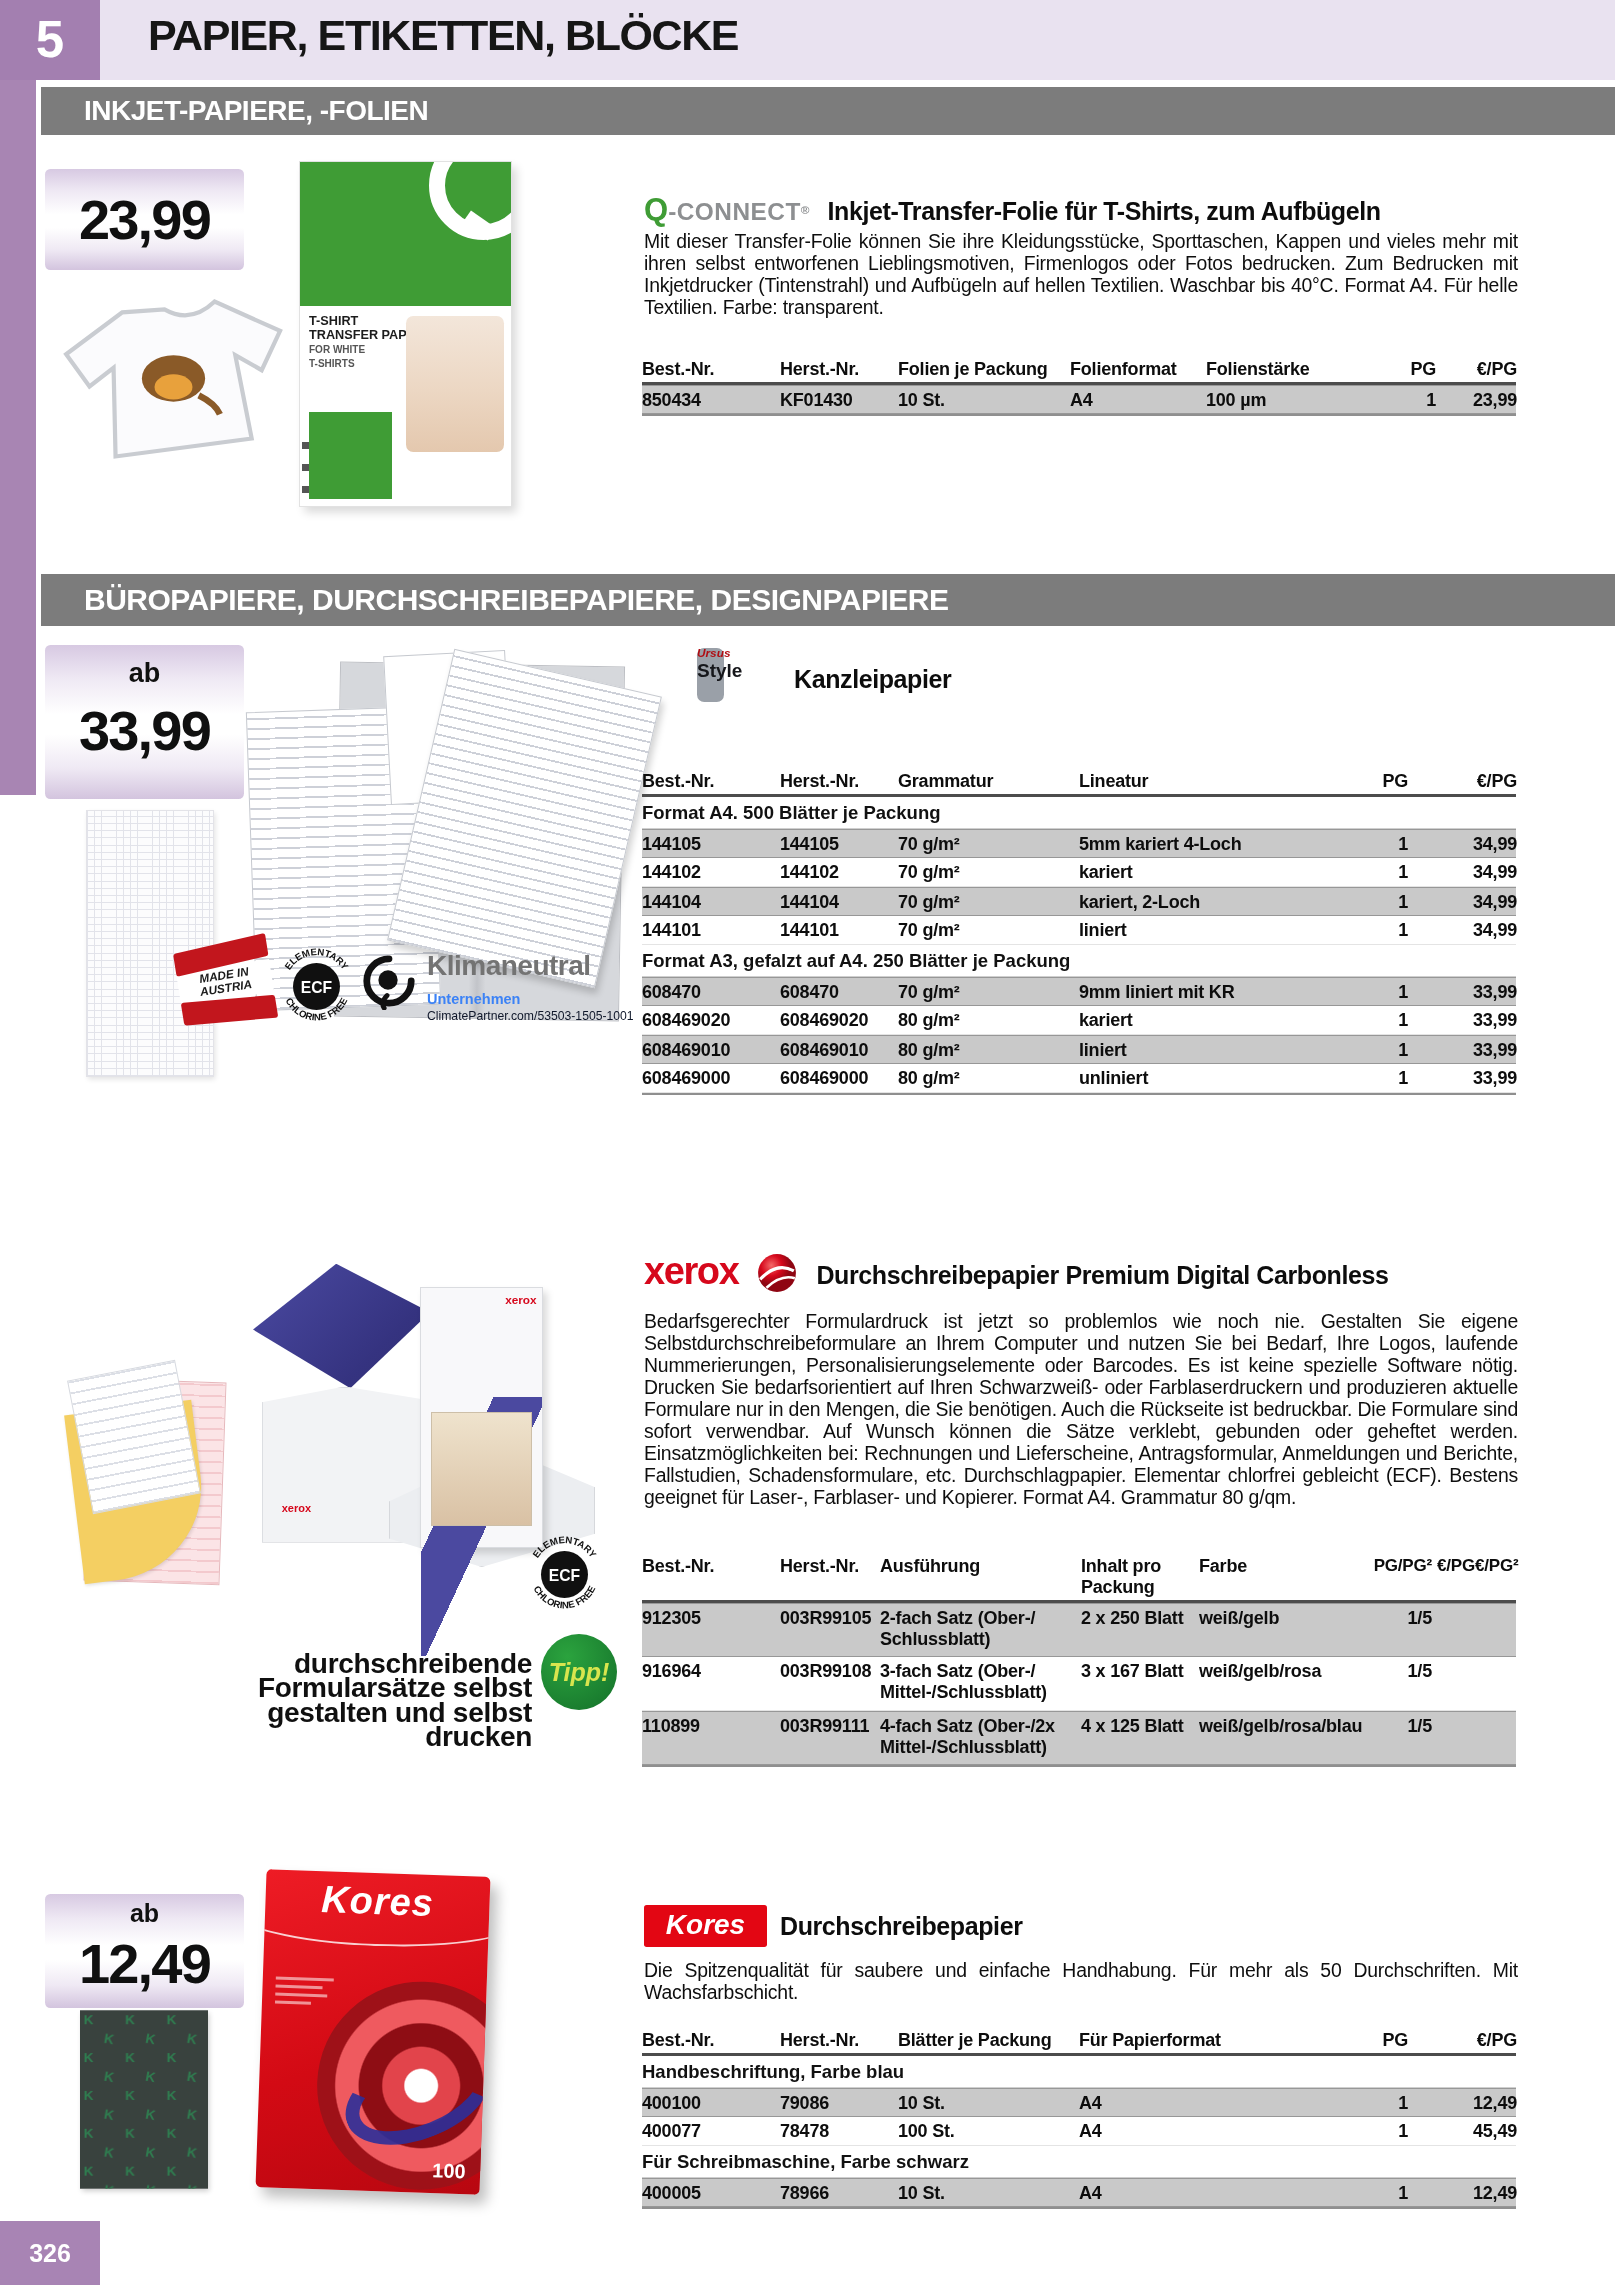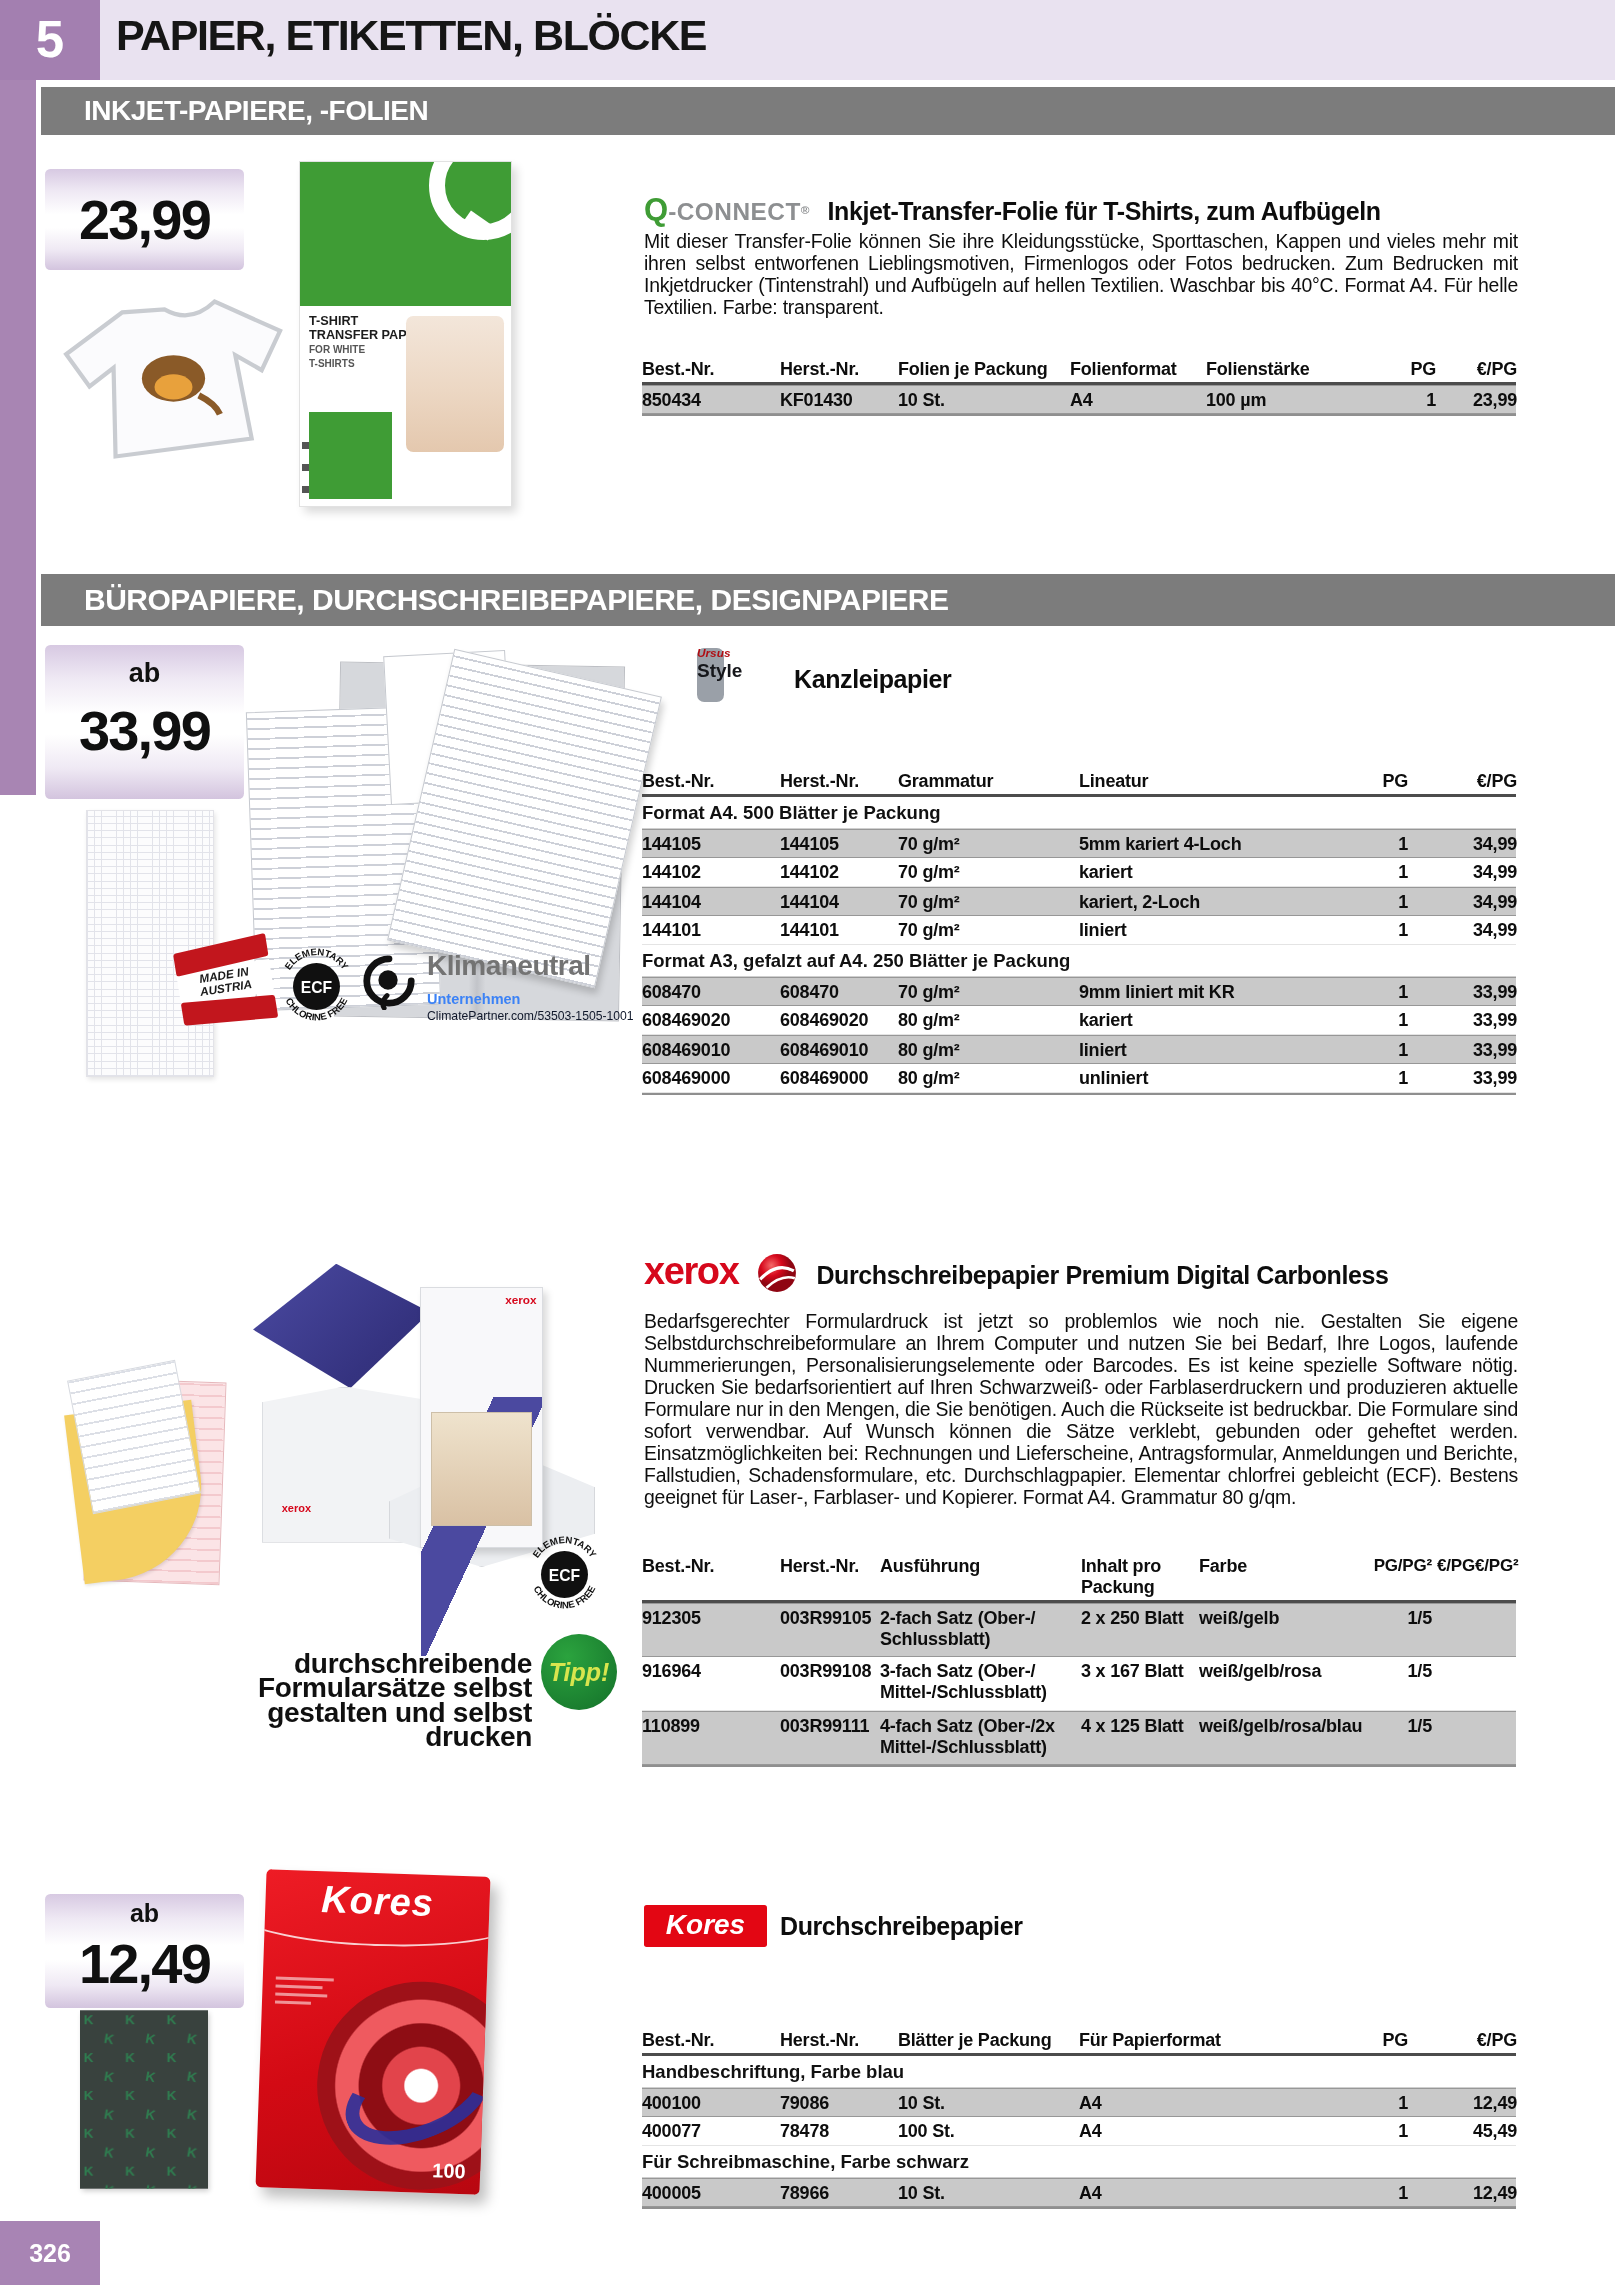--- a/index.html
+++ b/index.html
@@ -5,21 +5,21 @@
   *{margin:0;padding:0;box-sizing:border-box}
   html,body{background:#fff}
   body{font-family:"Liberation Sans", sans-serif;color:#111}
   .page{position:relative;width:1616px;height:2285px;background:#fff;overflow:hidden}
   .abs{position:absolute}
 
   
   .top-band{left:0;top:0;width:1616px;height:80px;background:#e9e2f0}
   .chapter-box{left:0;top:0;width:100px;height:80px;background:#a37fb0;color:#fff;
     font-size:51px;font-weight:800;text-align:center;line-height:80px}
-  .page-title{left:116px;top:11px;font-size:43px;font-weight:800;letter-spacing:-1.4px;color:#161616}
+  .page-title{left:148px;top:11px;font-size:43px;font-weight:800;letter-spacing:-1.4px;color:#161616}
   .left-strip{left:0;top:80px;width:36px;height:715px;background:#a885b3}
   .section-bar{background:#7c7c7c;color:#fff;font-weight:800;letter-spacing:-0.5px}
   .bar1{left:41px;top:87px;width:1575px;height:48px;font-size:28px;line-height:48px;padding-left:43px}
   .bar2{left:41px;top:574px;width:1575px;height:52px;font-size:30px;line-height:52px;padding-left:43px}
   .pagenum-box{left:0;top:2221px;width:100px;height:64px;background:#a884b4;color:#fff;
     font-size:25px;font-weight:800;text-align:center;line-height:64px}
 
   
   .price-badge{width:199px;border-radius:5.4px;text-align:center;
     background:linear-gradient(180deg,#d7c9e2 0%,#efe9f4 22%,#ffffff 45%,#ffffff 58%,#efe9f4 80%,#d3c4de 100%)}
@@ -486,20 +486,21 @@
       <div></div>
         <div style="width:47px"></div>
         <div style="width:52px"></div>
         <div style="width:36px"></div>
     </div>
     <div class="k100">100</div>
   </div>
 
   <div class="abs kores-logo">Kores</div>
   <div class="abs prod-title" style="left:780px;top:1912px">Durchschreibepapier</div>
+  <div class="abs desc" style="left:644px;top:1959px">Die Spitzenqualität für saubere und einfache Handhabung. Für mehr als 50 Durchschriften. Mit Wachsfarbschicht.</div>
 
   <div class="abs tbl" style="left:642px;top:2026px">
     <div class="thead t2">
       <span class="cell">Best.-Nr.</span>
       <span class="cell">Herst.-Nr.</span>
       <span class="cell">Blätter je Packung</span>
       <span class="cell">Für Papierformat</span>
       <span class="cell ar">PG</span>
       <span class="cell ar">€/PG</span>
     </div>

